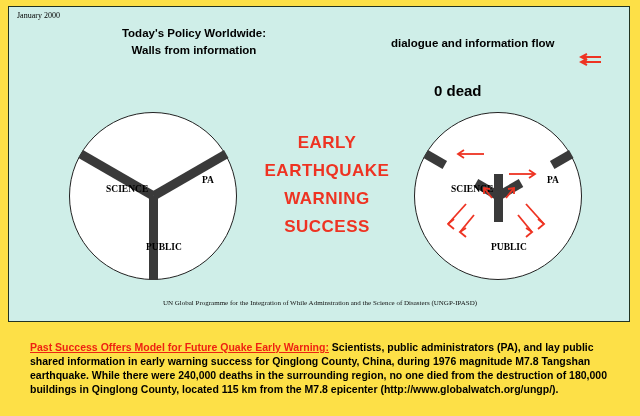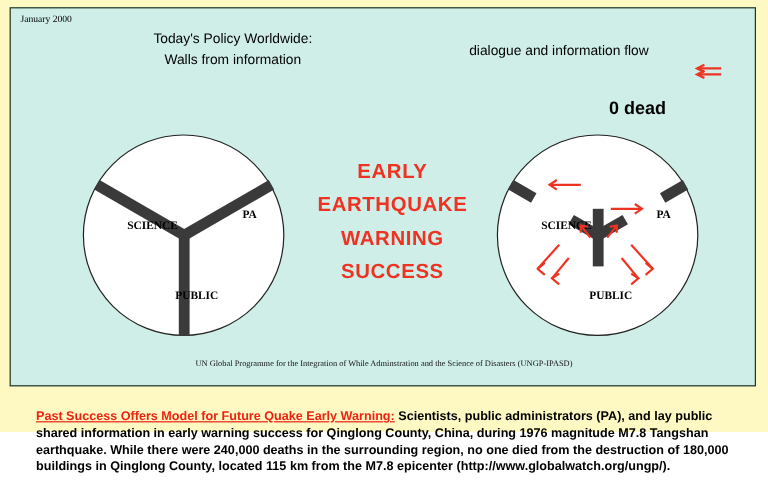--- a/index.html
+++ b/index.html
@@ -9,22 +9,22 @@
   }
   body {
     width: 640px;
     height: 416px;
     font-family: "Liberation Sans", sans-serif;
     overflow: hidden;
   }
   #page {
     position: relative;
     width: 640px;
-    height: 360px;
-    background: #fef9c3;
+    height: 416px;
+    background: #fde047;
   }
   
   #diagram-panel {
     position: absolute;
     left: 8px;
     top: 6px;
     width: 622px;
     height: 316px;
     background: #cfeee8;
     border: 1px solid #223322;
@@ -35,21 +35,21 @@
     left: 8px;
     top: 4px;
     font-size: 8px;
     color: #000;
     font-family: "Liberation Serif", serif;
   }
   
   .heading {
     position: absolute;
     font-size: 11.5px;
-    font-weight: normal;
+    font-weight: bold;
     color: #000;
     line-height: 17px;
     font-family: "Liberation Sans", sans-serif;
   }
   #heading-left {
     left: 60px;
     top: 18px;
     width: 250px;
     text-align: center;
   }
@@ -65,24 +65,24 @@
     font-weight: bold;
     color: #000;
   }
   #dead-left {
     left: 85px;
     top: 75px;
     width: 200px;
     text-align: center;
   }
   #dead-right {
-    left: 396px;
+    left: 425px;
     top: 75px;
     width: 150px;
-    text-align: right;
+    text-align: left;
   }
   
   #center-title {
     position: absolute;
     left: 238px;
     top: 122px;
     width: 160px;
     text-align: center;
     color: #ee3322;
     font-size: 17px;

